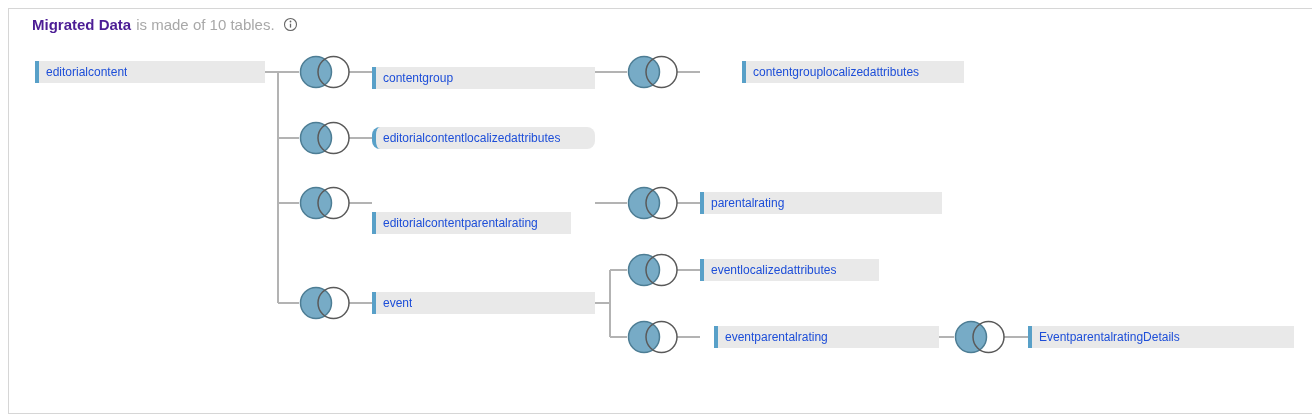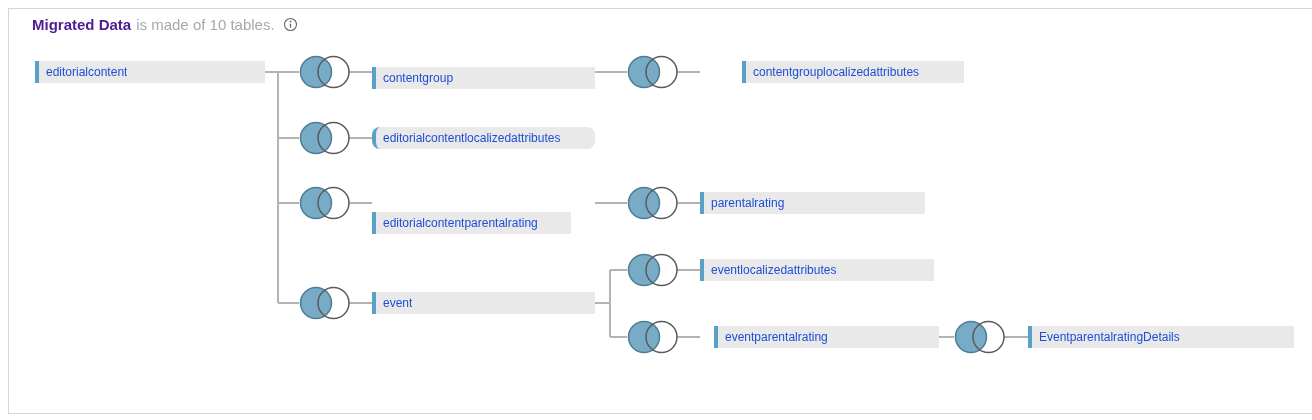--- a/index.html
+++ b/index.html
@@ -138,27 +138,27 @@
     </div>
     <div class="node" style="left: 700px; top: 61px; width: 222px; margin-left: 42px;">
       <span class="label">contentgrouplocalizedattributes</span>
     </div>
     <div class="node" style="left: 372px; top: 127px; width: 223px; border-radius: 8px;">
       <span class="label">editorialcontentlocalizedattributes</span>
     </div>
     <div class="node" style="left: 372px; top: 192px; width: 199px; margin-top: 20px;">
       <span class="label">editorialcontentparentalrating</span>
     </div>
-    <div class="node" style="left: 700px; top: 192px; width: 225px;">
+    <div class="node" style="left: 700px; top: 192px; width: 242px;">
       <span class="label">parentalrating</span>
     </div>
     <div class="node" style="left: 372px; top: 292px; width: 223px;">
       <span class="label">event</span>
     </div>
-    <div class="node" style="left: 700px; top: 259px; width: 234px;">
+    <div class="node" style="left: 700px; top: 259px; width: 179px;">
       <span class="label">eventlocalizedattributes</span>
     </div>
     <div class="node" style="left: 700px; top: 326px; width: 225px; margin-left: 14px;">
       <span class="label">eventparentalrating</span>
     </div>
     <div class="node" style="left: 1028px; top: 326px; width: 266px;">
       <span class="label">EventparentalratingDetails</span>
     </div>
   </div>
 

